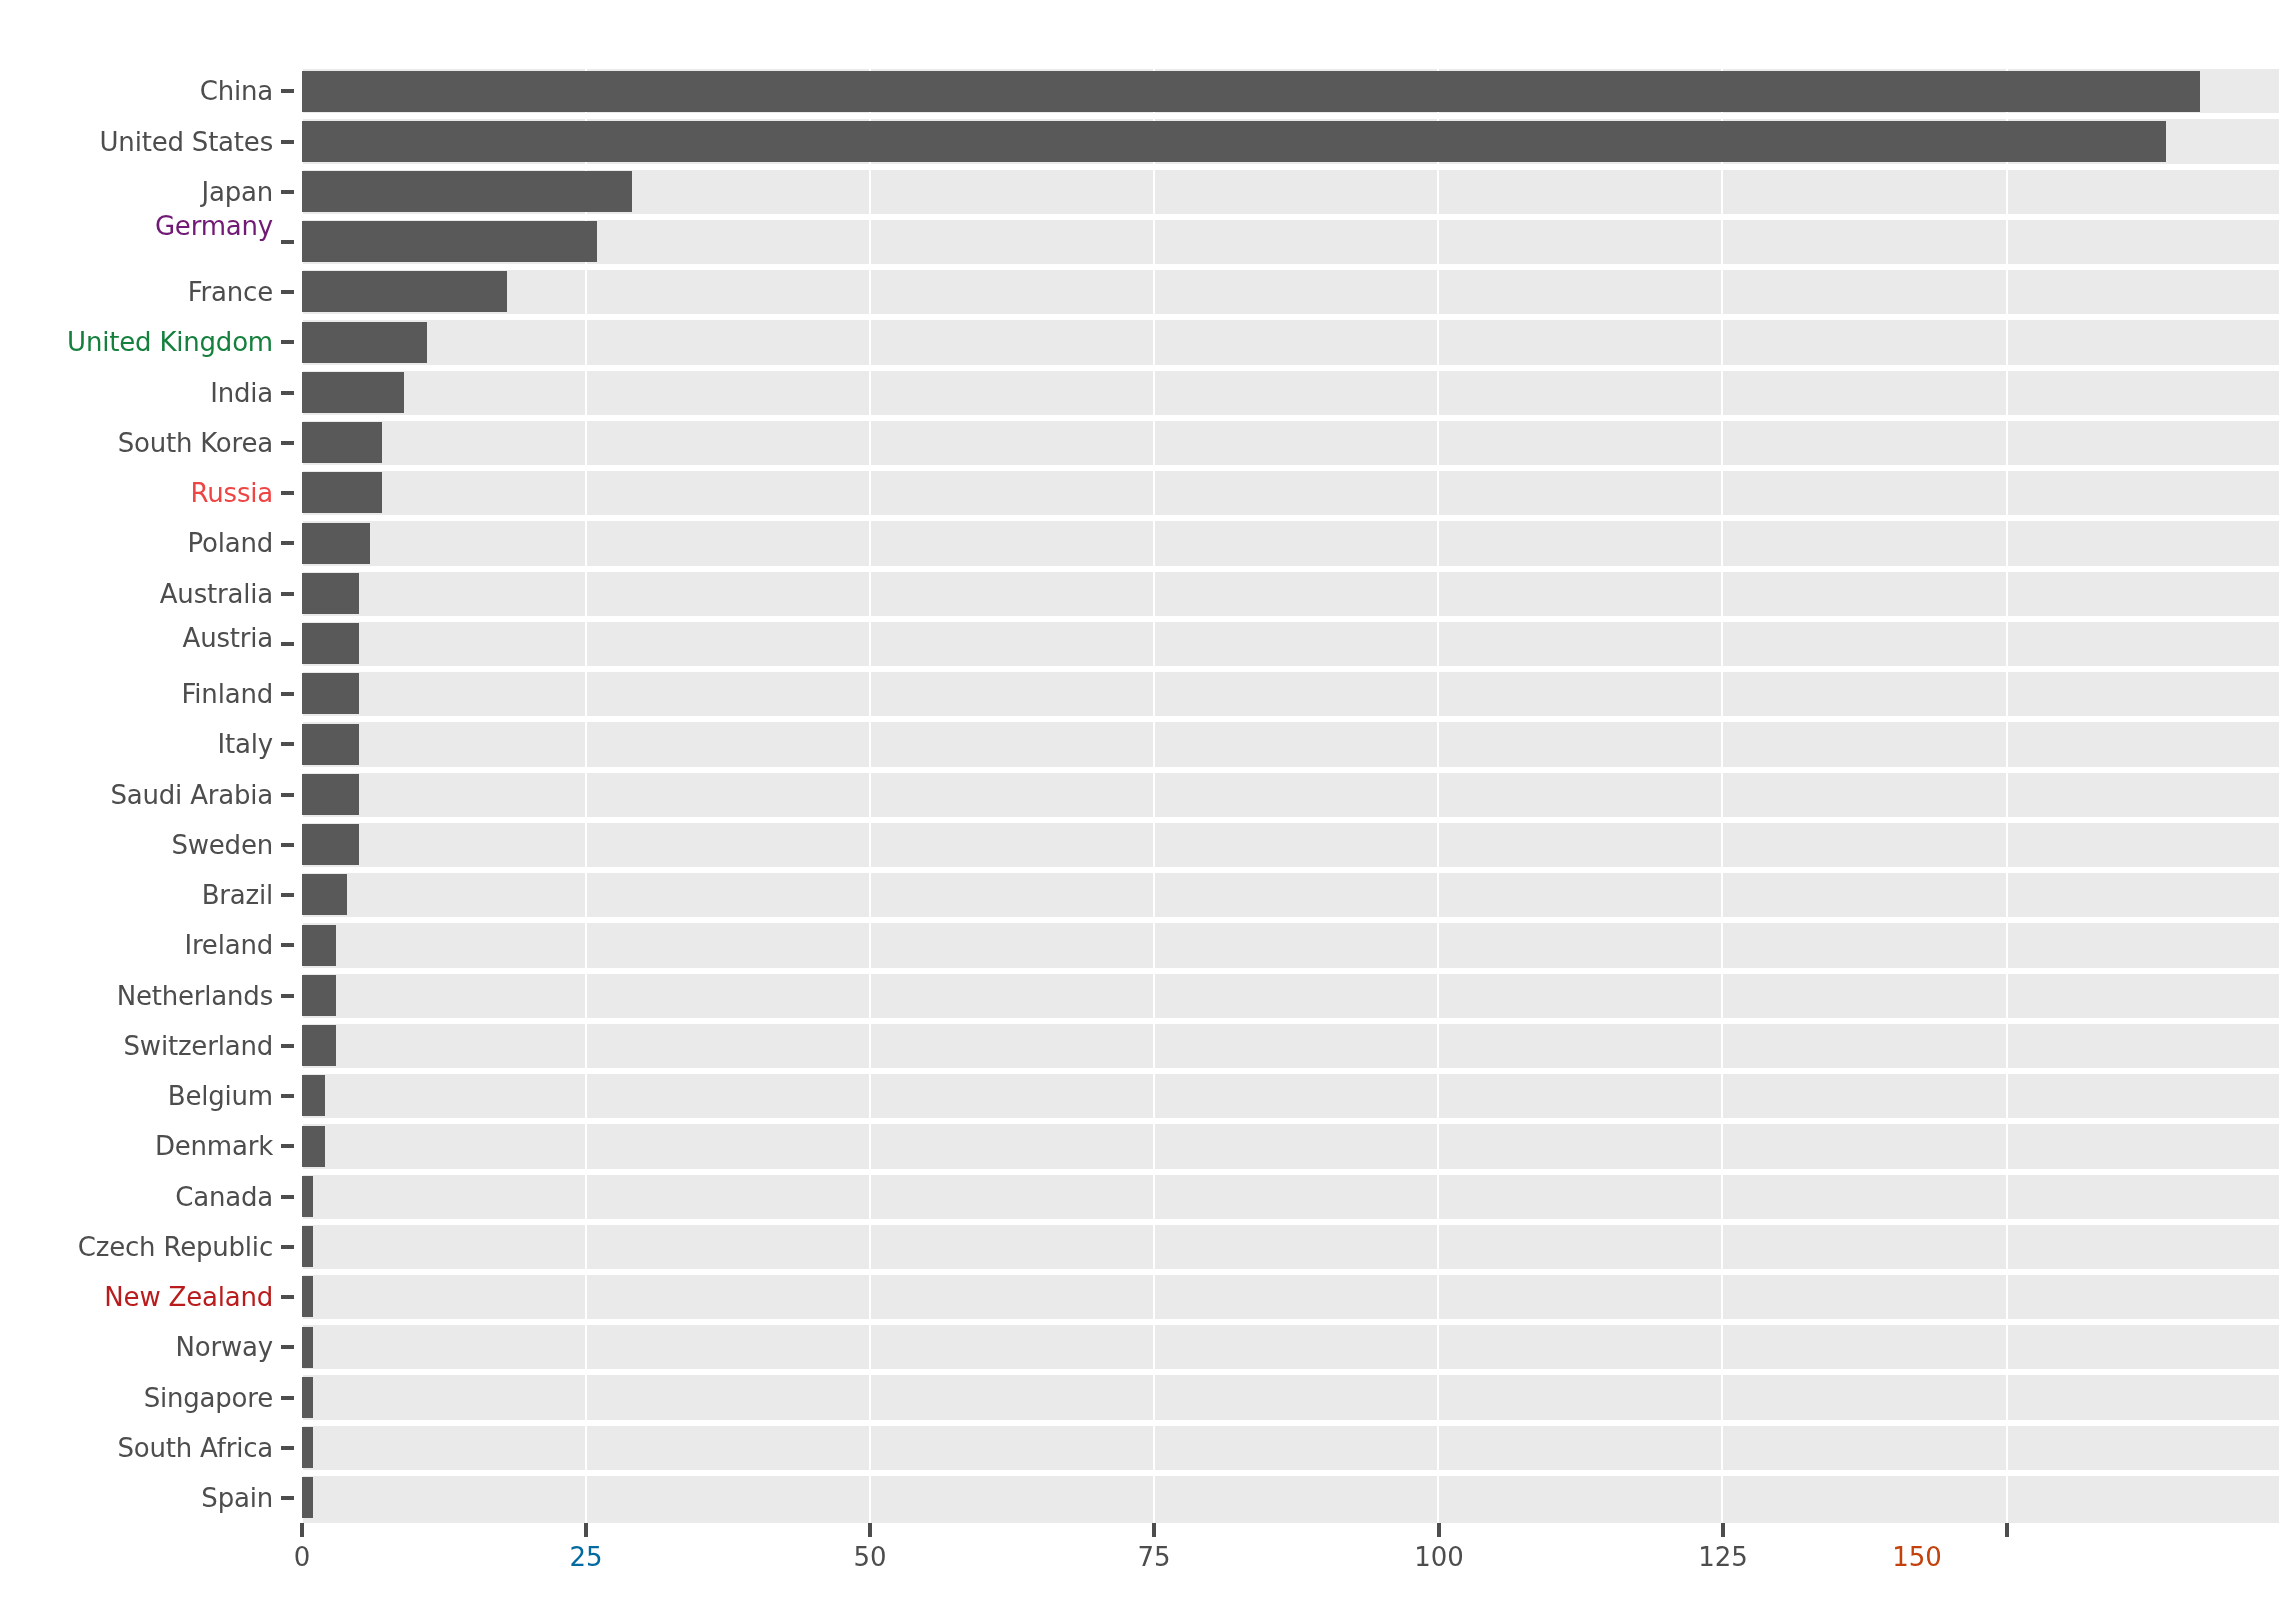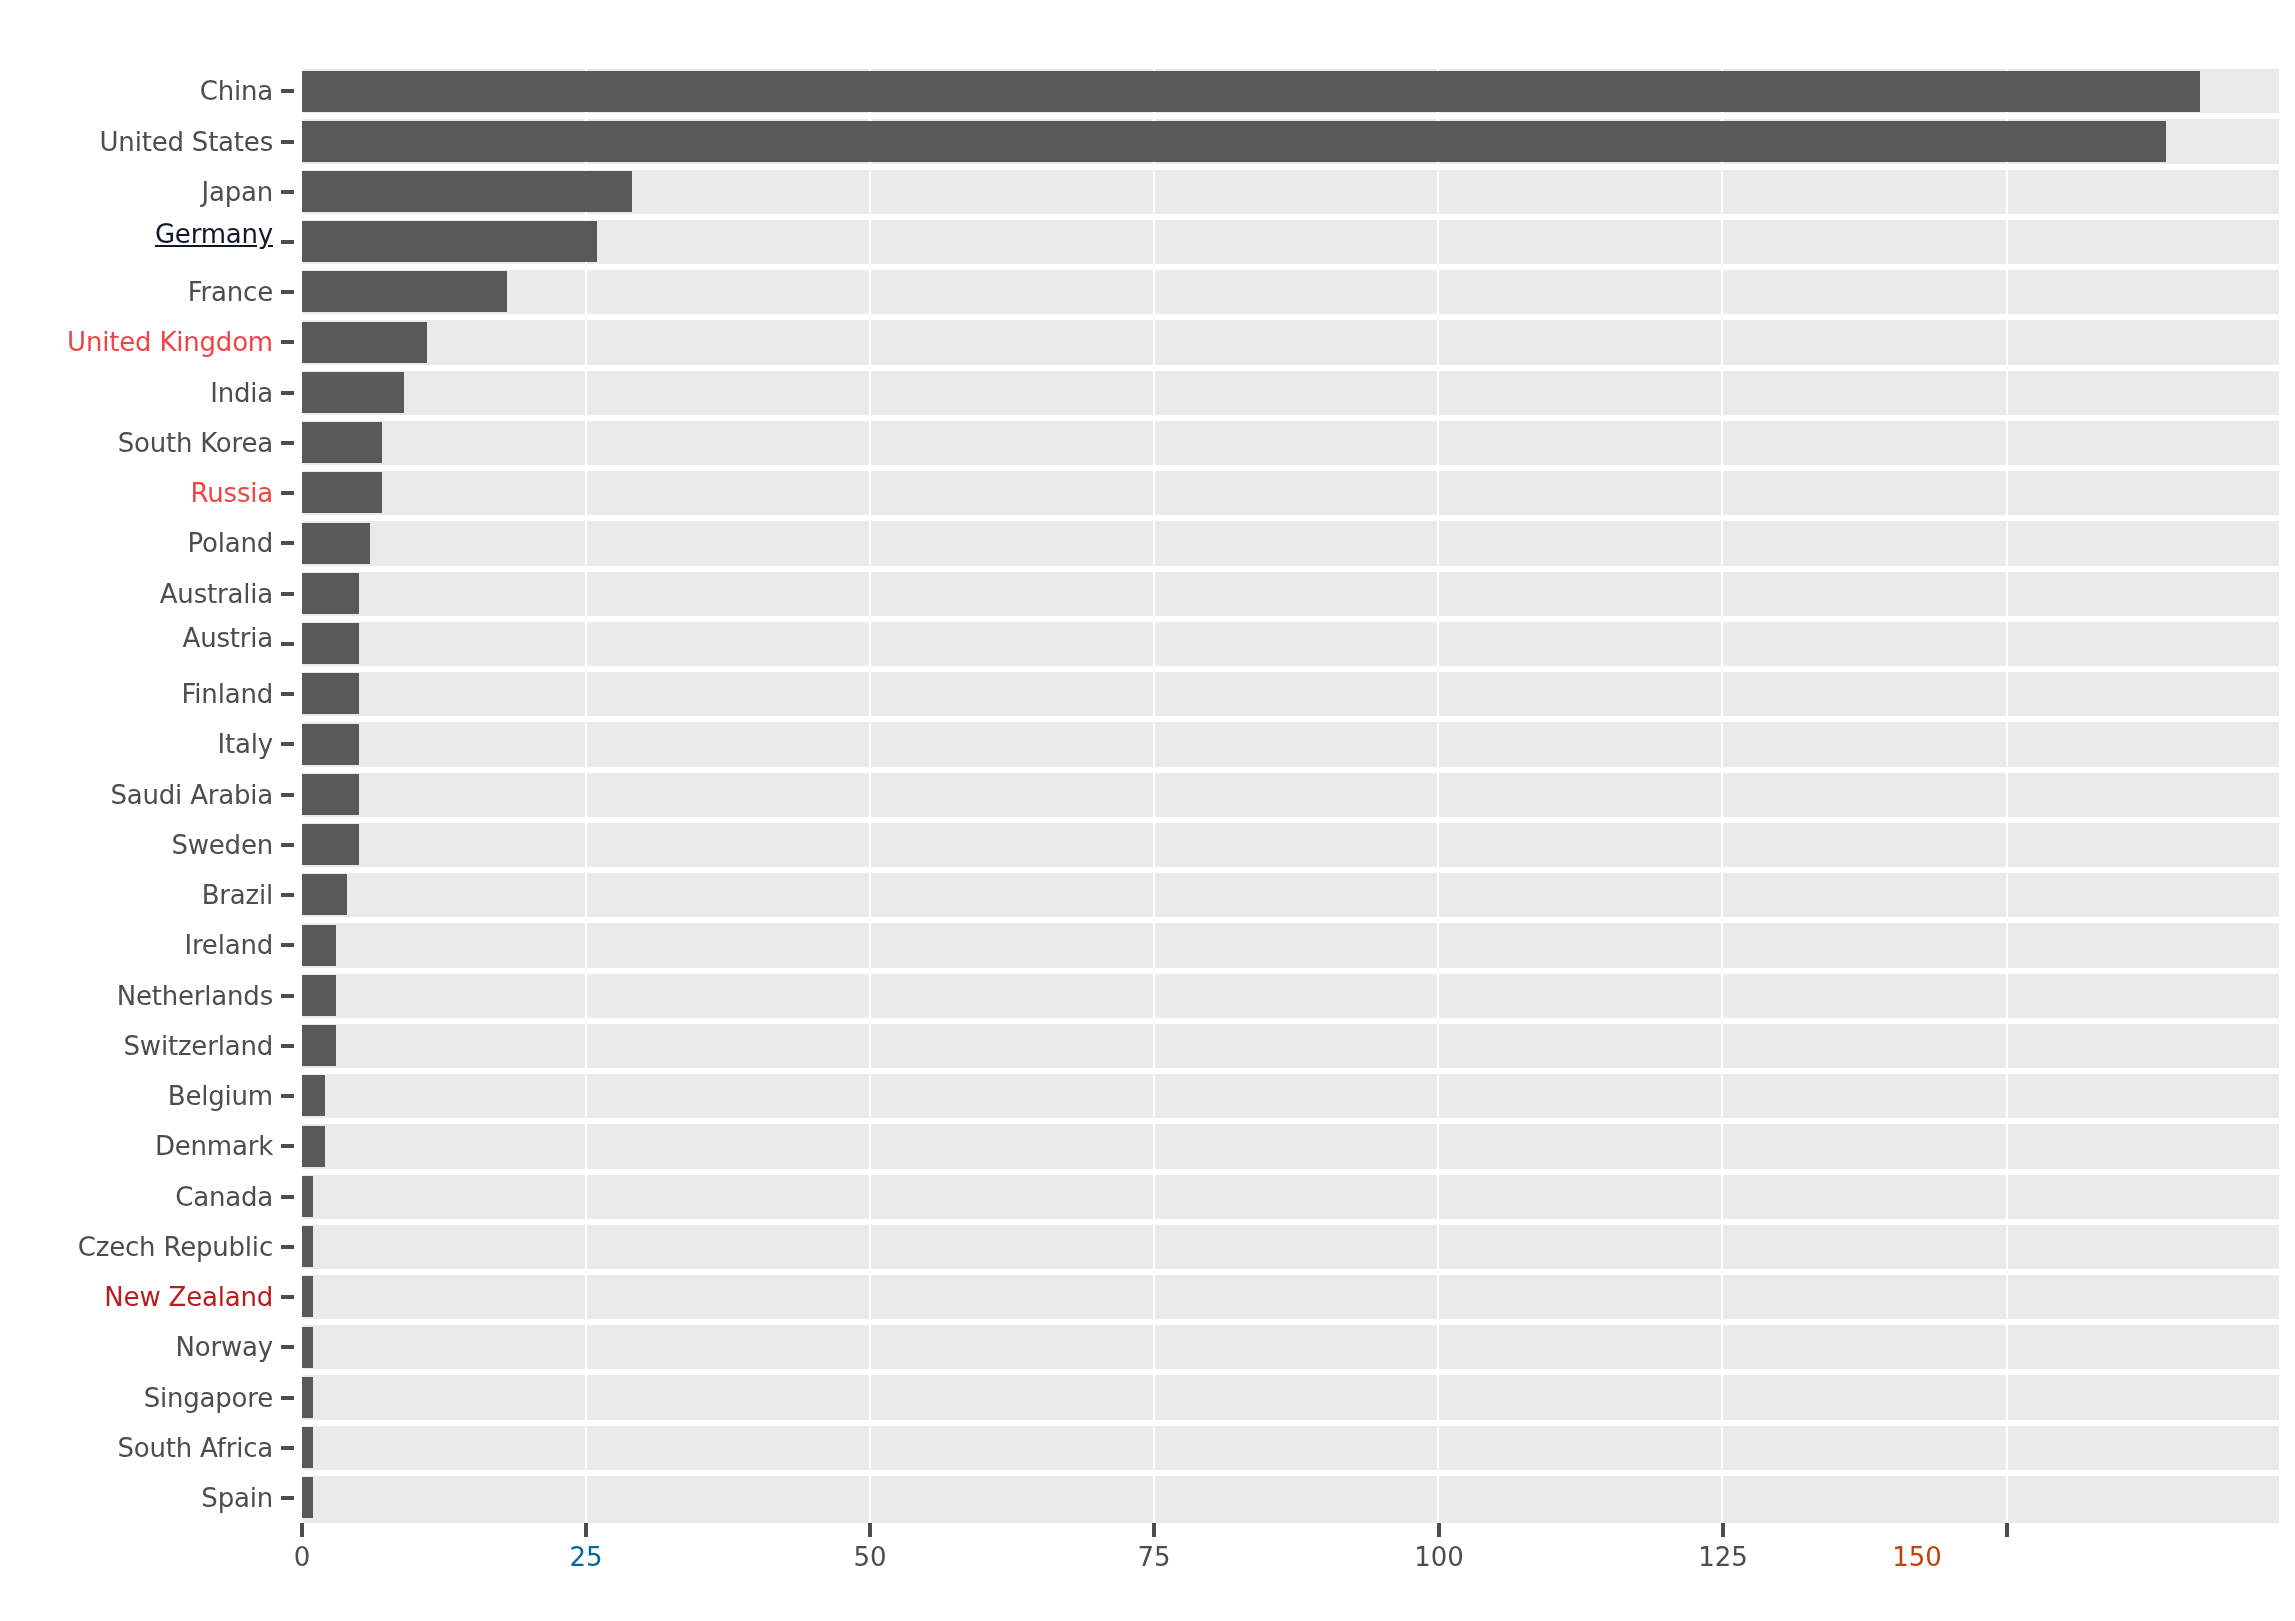--- a/index.html
+++ b/index.html
@@ -180,25 +180,25 @@
     </div>
 
   <div id="y-axis">
       <div class="ytick-mark" style="top: 91px; background: rgb(77, 77, 77);"></div>
       <div class="ytick-label" style="top: 91px; color: rgb(77, 77, 77);">China</div>
       <div class="ytick-mark" style="top: 142px; background: rgb(77, 77, 77);"></div>
       <div class="ytick-label" style="top: 142px; color: rgb(77, 77, 77);">United States</div>
       <div class="ytick-mark" style="top: 192px; background: rgb(77, 77, 77);"></div>
       <div class="ytick-label" style="top: 192px; color: rgb(77, 77, 77);">Japan</div>
       <div class="ytick-mark" style="top: 242px; background: rgb(77, 77, 77);"></div>
-      <div class="ytick-label" style="top: 234px; color: #0f172a; text-decoration: underline;">Germany</div>
+      <div class="ytick-label" style="top: 226px; color: #701a75;">Germany</div>
       <div class="ytick-mark" style="top: 292px; background: rgb(77, 77, 77);"></div>
       <div class="ytick-label" style="top: 292px; color: rgb(77, 77, 77);">France</div>
       <div class="ytick-mark" style="top: 342px; background: rgb(77, 77, 77);"></div>
-      <div class="ytick-label" style="top: 342px; color: #ef4444;">United Kingdom</div>
+      <div class="ytick-label" style="top: 342px; color: #15803d;">United Kingdom</div>
       <div class="ytick-mark" style="top: 393px; background: rgb(77, 77, 77);"></div>
       <div class="ytick-label" style="top: 393px; color: rgb(77, 77, 77);">India</div>
       <div class="ytick-mark" style="top: 443px; background: rgb(77, 77, 77);"></div>
       <div class="ytick-label" style="top: 443px; color: rgb(77, 77, 77);">South Korea</div>
       <div class="ytick-mark" style="top: 493px; background: rgb(77, 77, 77);"></div>
       <div class="ytick-label" style="top: 493px; color: #ef4444;">Russia</div>
       <div class="ytick-mark" style="top: 543px; background: rgb(77, 77, 77);"></div>
       <div class="ytick-label" style="top: 543px; color: rgb(77, 77, 77);">Poland</div>
       <div class="ytick-mark" style="top: 594px; background: rgb(77, 77, 77);"></div>
       <div class="ytick-label" style="top: 594px; color: rgb(77, 77, 77);">Australia</div>

